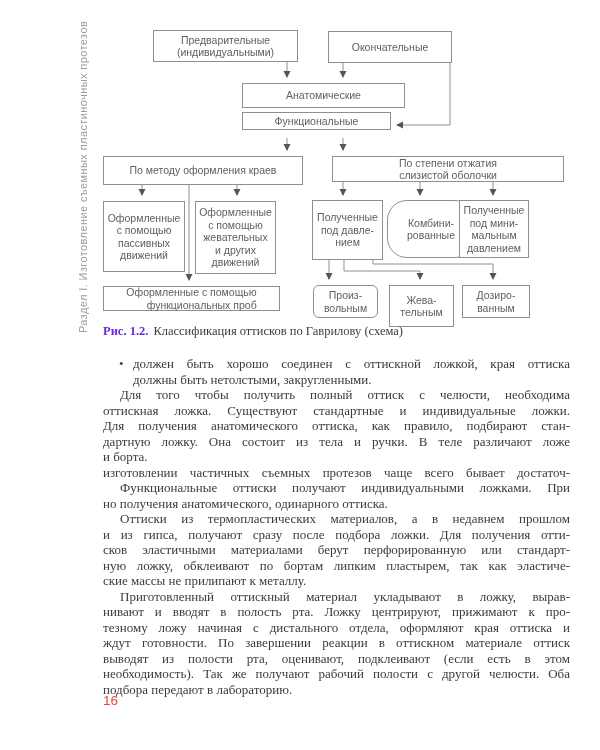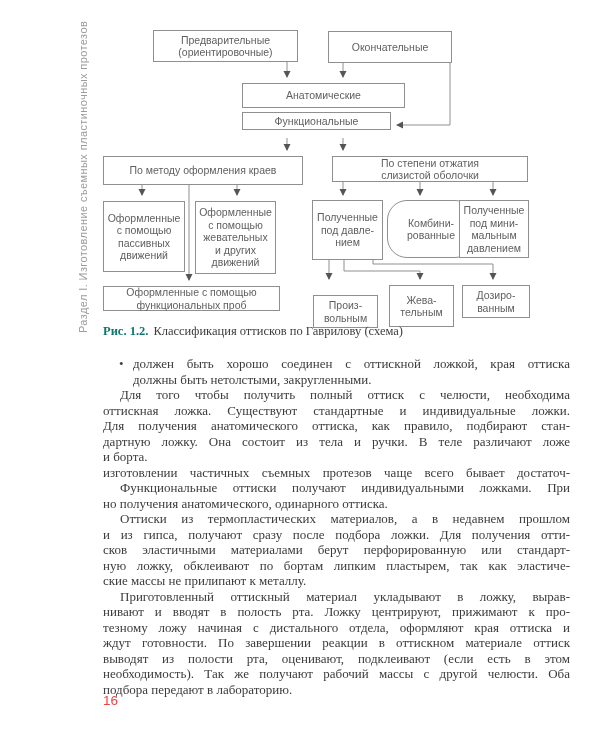--- a/index.html
+++ b/index.html
@@ -10,21 +10,21 @@
           width:312px;white-space:nowrap;font-family:"Liberation Sans",sans-serif;
           font-size:11px;letter-spacing:.4px;color:#9c9c9c;}
   
   .fig{position:absolute;left:0;top:0;width:600px;height:345px;}
   .connectors{position:absolute;left:0;top:0;}
   .fbox{position:absolute;box-sizing:border-box;border:1px solid #8f8f8f;background:#fff;
         display:flex;align-items:center;justify-content:center;text-align:center;
         font-family:"Liberation Sans",sans-serif;font-size:10.5px;line-height:12.5px;
         color:#5f5f5f;white-space:pre-line;}
   .caption{position:absolute;left:103px;top:324px;font-size:12.5px;color:#3d3d3d;}
-  .caption .cap-b{font-weight:bold;color:#0f766e;margin-right:5px;}
+  .caption .cap-b{font-weight:bold;color:#6d28d9;margin-right:5px;}
   
   .bodytext{position:absolute;left:103px;top:356px;width:467px;
             font-size:13px;line-height:15.5px;color:#3b3b3b;}
   .tl{position:relative;text-align:justify;}
   .jl{text-align-last:justify;}
   .last{text-align-last:left;}
   .ind{text-indent:17px;}
   .hang{padding-left:30px;}
   .bullet{position:absolute;left:16px;top:0;text-indent:0;}
   .pagenum{position:absolute;left:103px;top:693px;font-size:13.5px;color:#ef4444;
@@ -56,48 +56,48 @@
         <path d="M343 182 V195" marker-end="url(#ah)"></path>
         <path d="M420 182 V195" marker-end="url(#ah)"></path>
         <path d="M493 182 V195" marker-end="url(#ah)"></path>
         <path d="M329 260 V279" marker-end="url(#ah)"></path>
         <path d="M344 260 V271 H420 V279" marker-end="url(#ah)"></path>
         <path d="M373 260 V264 H493 V279" marker-end="url(#ah)"></path>
       </g>
     </svg>
 
     <div class="fbox" style="left:153px;top:30px;width:145px;height:32px;">Предварительные
-(ориентировочные)</div>
+(индивидуальными)</div>
     <div class="fbox" style="left:328px;top:31px;width:124px;height:32px;">Окончательные</div>
     <div class="fbox" style="left:242px;top:83px;width:163px;height:25px;">Анатомические</div>
     <div class="fbox" style="left:242px;top:112px;width:149px;height:18px;">Функциональные</div>
     <div class="fbox" style="left:103px;top:156px;width:200px;height:29px;">По методу оформления краев</div>
-    <div class="fbox" style="left:332px;top:156px;width:196px;height:26px;">По степени отжатия
+    <div class="fbox" style="left:332px;top:156px;width:232px;height:26px;">По степени отжатия
 слизистой оболочки</div>
     <div class="fbox" style="left:103px;top:201px;width:82px;height:71px;">Оформленные
 с помощью
 пассивных
 движений</div>
     <div class="fbox" style="left:195px;top:201px;width:81px;height:73px;">Оформленные
 с помощью
 жевательных
 и других
 движений</div>
-    <div class="fbox" style="left:103px;top:286px;width:177px;height:25px;">Оформленные с помощью
+    <div class="fbox" style="left:103px;top:286px;width:177px;height:25px;text-align:right;">Оформленные с помощью
 функциональных проб</div>
     <div class="fbox" style="left:312px;top:200px;width:71px;height:60px;">Полученные
 под давле-
 нием</div>
     <div class="fbox" style="left:387px;top:200px;width:88px;height:58px;border-radius:20px;">Комбини-
 рованные</div>
     <div class="fbox" style="left:459px;top:200px;width:70px;height:58px;">Полученные
 под мини-
 мальным
 давлением</div>
-    <div class="fbox" style="left:313px;top:295px;width:65px;height:33px;">Произ-
+    <div class="fbox" style="left:313px;top:285px;width:65px;height:33px;border-radius:6px;">Произ-
 вольным</div>
     <div class="fbox" style="left:389px;top:285px;width:65px;height:42px;">Жева-
 тельным</div>
     <div class="fbox" style="left:462px;top:285px;width:68px;height:33px;">Дозиро-
 ванным</div>
 
     <div class="caption">
       <span class="cap-b">Рис. 1.2.</span><span>Классификация оттисков по Гаврилову (схема)</span>
     </div>
   </div>
@@ -122,19 +122,19 @@
     <div class="tl jl">и из гипса, получают сразу после подбора ложки. Для получения отти-</div>
     <div class="tl jl">сков эластичными материалами берут перфорированную или стандарт-</div>
     <div class="tl jl">ную ложку, обклеивают по бортам липким пластырем, так как эластиче-</div>
     <div class="tl last">ские массы не прилипают к металлу.</div>
 
     <div class="tl jl ind">Приготовленный оттискный материал укладывают в ложку, вырав-</div>
     <div class="tl jl">нивают и вводят в полость рта. Ложку центрируют, прижимают к про-</div>
     <div class="tl jl">тезному ложу начиная с дистального отдела, оформляют края оттиска и</div>
     <div class="tl jl">ждут готовности. По завершении реакции в оттискном материале оттиск</div>
     <div class="tl jl">выводят из полости рта, оценивают, подклеивают (если есть в этом</div>
-    <div class="tl jl">необходимость). Так же получают рабочий массы с другой челюсти. Оба</div>
+    <div class="tl jl">необходимость). Так же получают рабочий полости с другой челюсти. Оба</div>
     <div class="tl last">подбора передают в лабораторию.</div>
   </div>
 
   <div class="pagenum">16</div>
 
 </div>
 
 </body></html>

